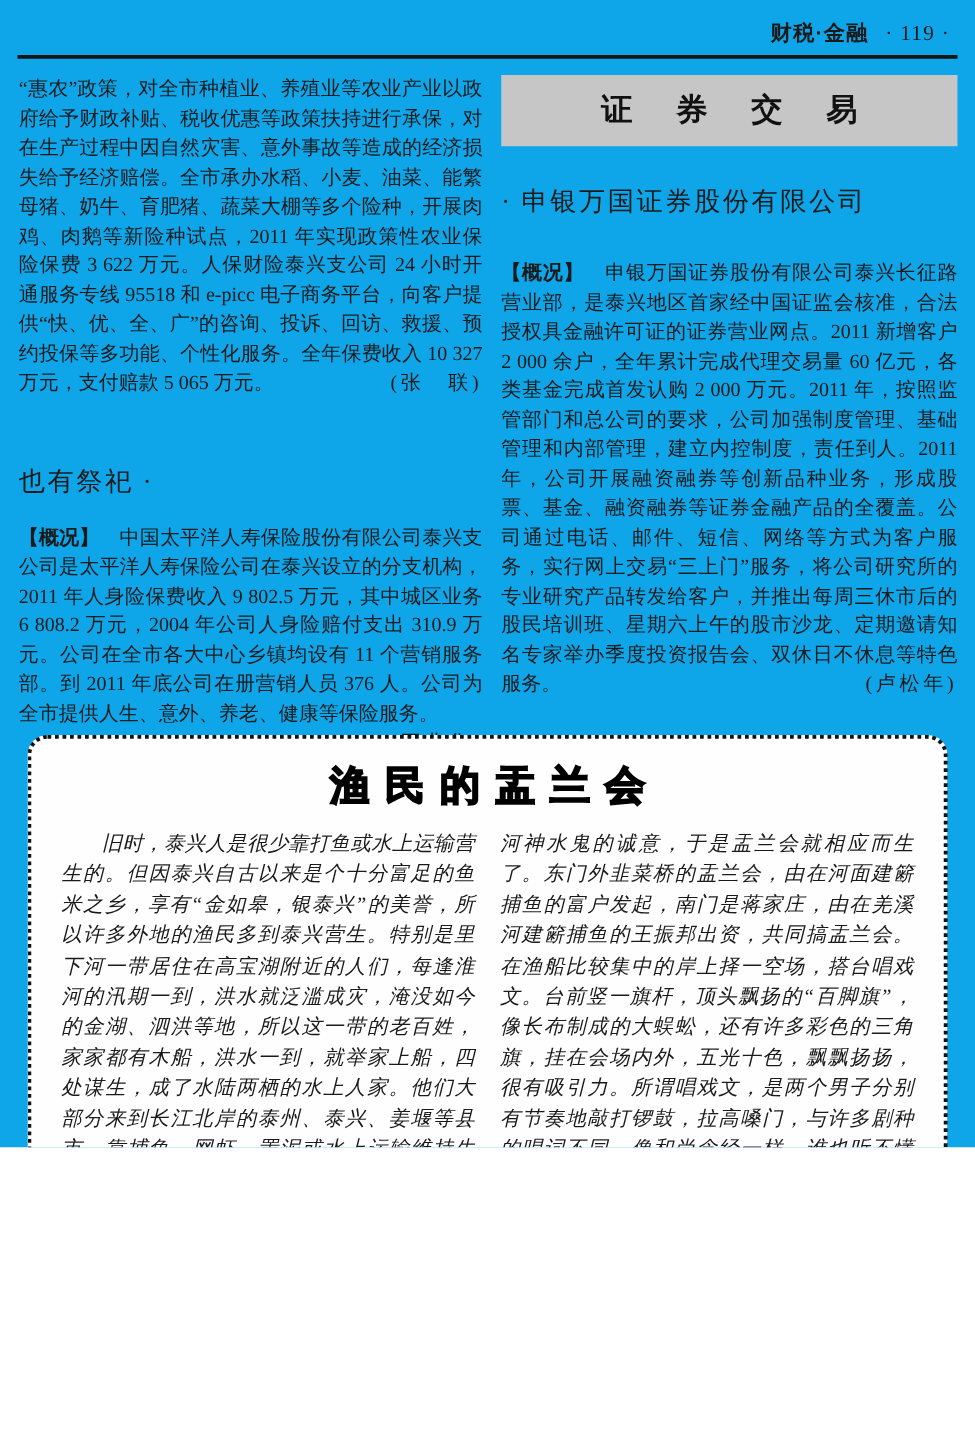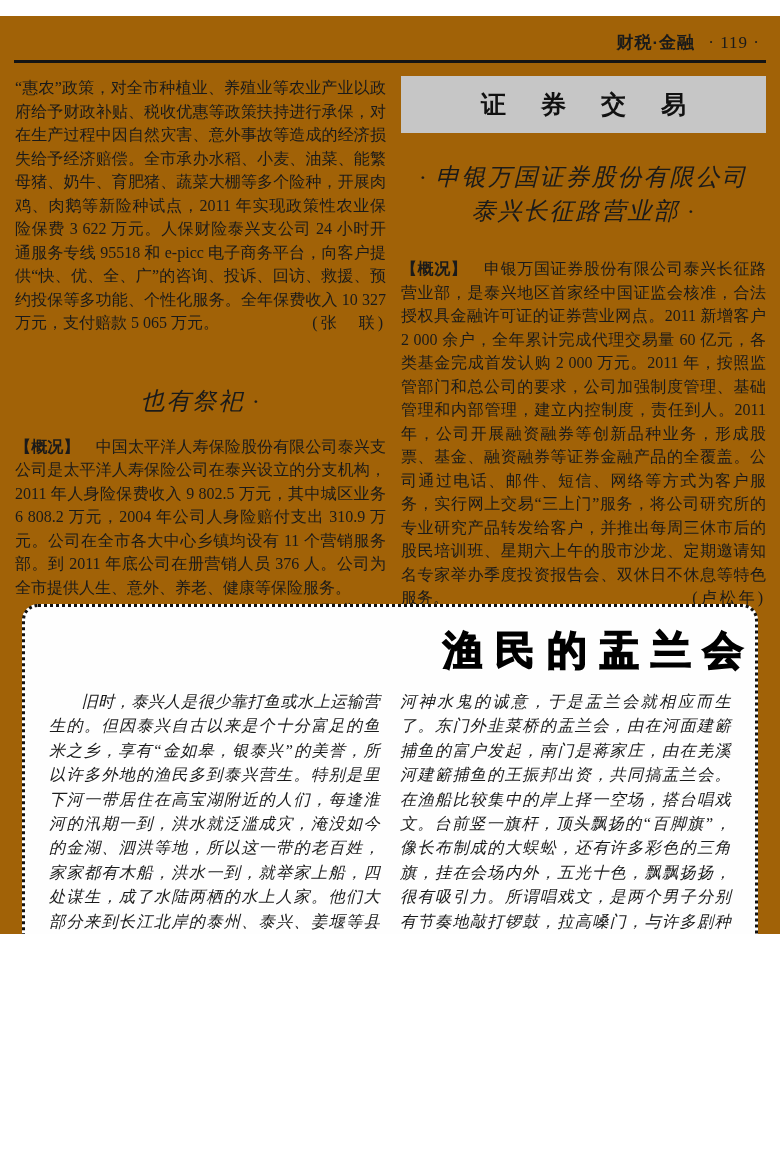--- a/index.html
+++ b/index.html
@@ -1,18 +1,18 @@
 <!DOCTYPE html>
 <html lang="zh"><head>
 <meta charset="utf-8">
 <style>
   html,body{margin:0;padding:0;background:#ffffff;}
   #page{
-    position:relative; width:780px; height:918px; margin:16px auto;
-    background:#a16207; color:#1a1a1a; overflow:hidden;
+    position:relative; width:780px; height:918px; margin:0 auto;
+    background:#0ea5e9; color:#1a1a1a; overflow:hidden;
     font-family:"Liberation Serif","DejaVu Serif",serif;
   }
   
   .running-head{
     position:absolute; top:15px; right:20px; font-size:17px;
     letter-spacing:1px; white-space:nowrap;
   }
   .running-head .sec{ font-family:"Liberation Sans","DejaVu Sans",sans-serif; font-weight:600; }
   .running-head .pg{ font-family:"Liberation Serif","DejaVu Serif",serif; margin-left:8px; }
   .head-rule{ position:absolute; top:44px; left:14px; right:14px; height:3px; background:#141414; }
@@ -26,42 +26,42 @@
   .byline{ float:right; letter-spacing:3px; white-space:pre; }
 
   .banner{
     height:57px; display:flex; align-items:center; justify-content:center;
     font-family:"Liberation Sans","DejaVu Sans",sans-serif;
     font-weight:700; font-size:25px; letter-spacing:14px; text-indent:14px;
     color:#111;
   }
 
   .sec-heading{
-    text-align:center; font-size:24px; line-height:34px;
-    font-style:italic; letter-spacing:2px; margin:0;
+    text-align:left; font-size:21px; line-height:34px;
+    letter-spacing:2px; margin:0;
   }
   .col-left  .sec-heading{ margin-top:15px; }
   .col-right .sec-heading{ margin-top:27px; }
 
   .overview{ margin:0; }
   .col-left  .overview{ margin-top:17px; }
   .col-right .overview{ margin-top:29px; }
   .lbl{
     font-family:Liberation Sans, sans-serif;
     font-weight:700; font-style:normal; margin-right:12px;
   }
 
   
   .feature{
     position:absolute; top:588px; left:22px; width:736px; height:534px;
     box-sizing:border-box; border:3px dotted #111; border-radius:16px;
     background:#fefefe;
   }
   .feature-title{
-    text-align:right; margin-top:16px; font-size:40px; font-weight:900;
+    text-align:center; margin-top:16px; font-size:32px; font-weight:900;
     letter-spacing:12px; text-indent:12px; -webkit-text-stroke:1.6px #000;
   }
   .feature-cols{ display:flex; gap:20px; padding:12px 24px 0 24px; }
   .feature-col{
     flex:1; font-size:16.2px; line-height:24.4px; text-align:justify;
     text-justify:inter-character; font-style:italic; letter-spacing:0.4px;
   }
   .feature-col p{ margin:0; }
   .indent{ text-indent:2em; }
 
@@ -98,21 +98,20 @@
       <span class="byline">(王兆华)</span>
     </p>
   </div>
 
   <div class="col col-right">
     <div class="banner" style="background: rgb(198, 198, 198);">
       <span>证 券 交 易</span>
     </div>
     <p class="sec-heading">
       <span>· 申银万国证券股份有限公司</span><br>
-      <span>泰兴长征路营业部 ·</span>
     </p>
     <p class="overview">
       <span class="lbl">【概况】</span>
       <span>申银万国证券股份有限公司泰兴长征路营业部，是泰兴地区首家经中国证监会核准，合法授权具金融许可证的证券营业网点。2011 新增客户 2 000 余户，全年累计完成代理交易量 60 亿元，各类基金完成首发认购 2 000 万元。2011 年，按照监管部门和总公司的要求，公司加强制度管理、基础管理和内部管理，建立内控制度，责任到人。2011 年，公司开展融资融券等创新品种业务，形成股票、基金、融资融券等证券金融产品的全覆盖。公司通过电话、邮件、短信、网络等方式为客户服务，实行网上交易“三上门”服务，将公司研究所的专业研究产品转发给客户，并推出每周三休市后的股民培训班、星期六上午的股市沙龙、定期邀请知名专家举办季度投资报告会、双休日不休息等特色服务。</span>
       <span class="byline">(卢松年)</span>
     </p>
   </div>
 
   <div class="feature">
     <div class="feature-title">渔民的盂兰会</div>

